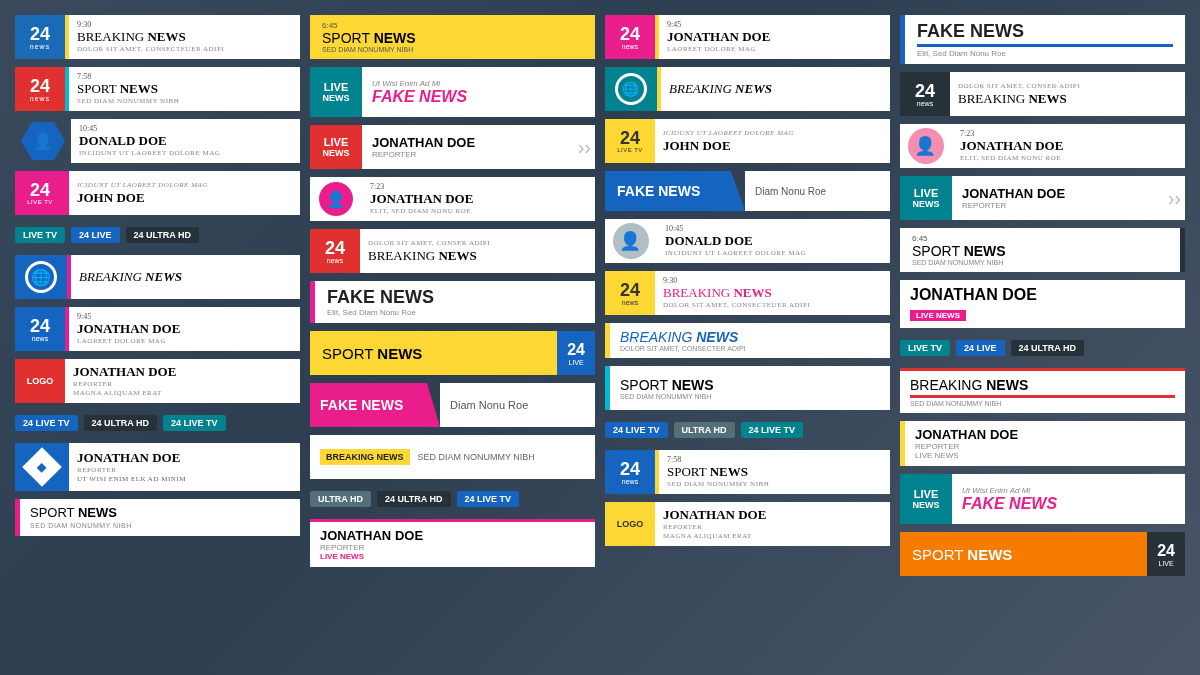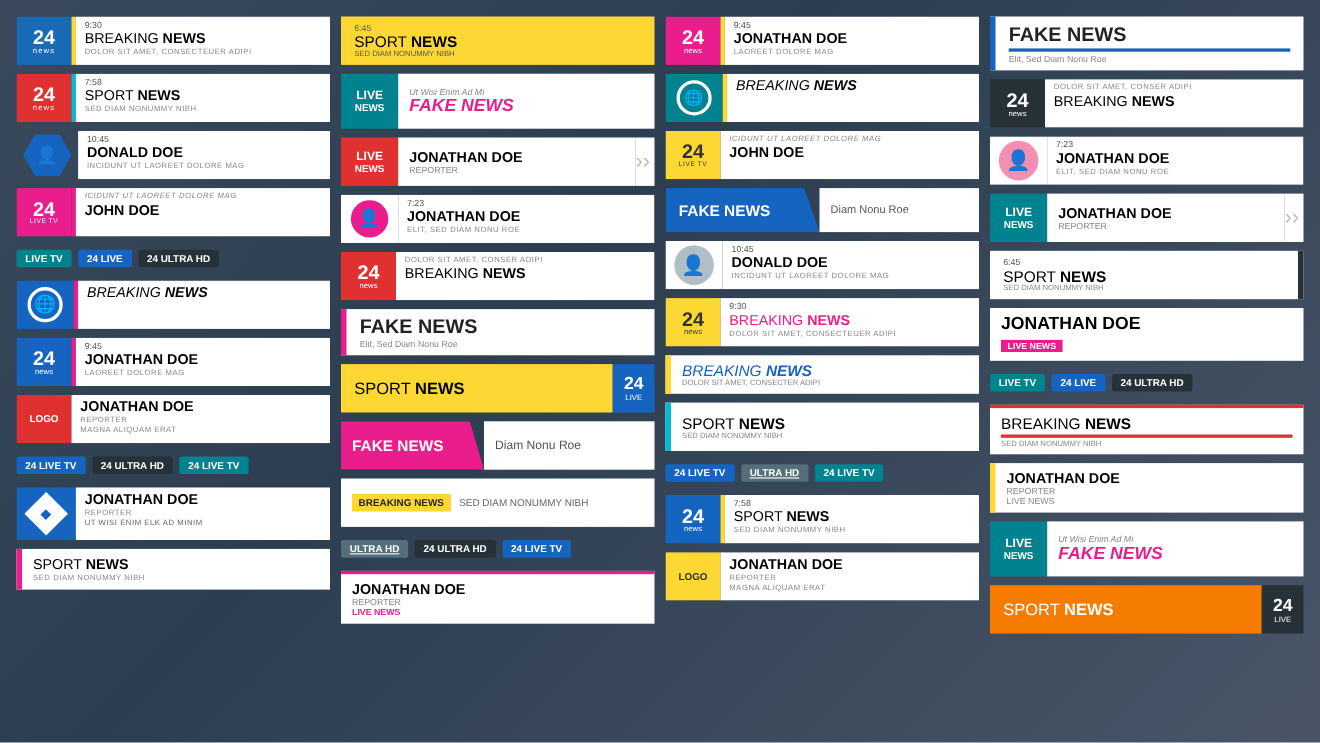--- a/index.html
+++ b/index.html
@@ -40,21 +40,21 @@
       font-size: 9px;
       font-weight: 700;
       text-transform: uppercase;
       border-radius: 2px;
       color: white;
     }
 
     .ib-blue { background: #1565c0; }
     .ib-teal { background: #00838f; }
     .ib-dark { background: #263238; color: white; }
-    .ib-gray { background: #546e7a; text-decoration: underline; }
+    .ib-gray { background: #546e7a; }
 
     
     .news-bar {
       display: flex;
       align-items: stretch;
       height: 44px;
       border-radius: 0;
       overflow: hidden;
     }
 
@@ -65,21 +65,23 @@
       align-items: center;
       justify-content: center;
       color: white;
       flex-shrink: 0;
     }
 
     .nb-content {
       flex: 1;
       display: flex;
       flex-direction: column;
+      justify-content: center;
       padding: 3px 8px;
+      font-family: Liberation Serif, serif;
     }
 
     .nb-title {
       font-size: 13px;
       font-weight: 900;
       text-transform: uppercase;
       line-height: 1.2;
     }
 
     .nb-sub {

